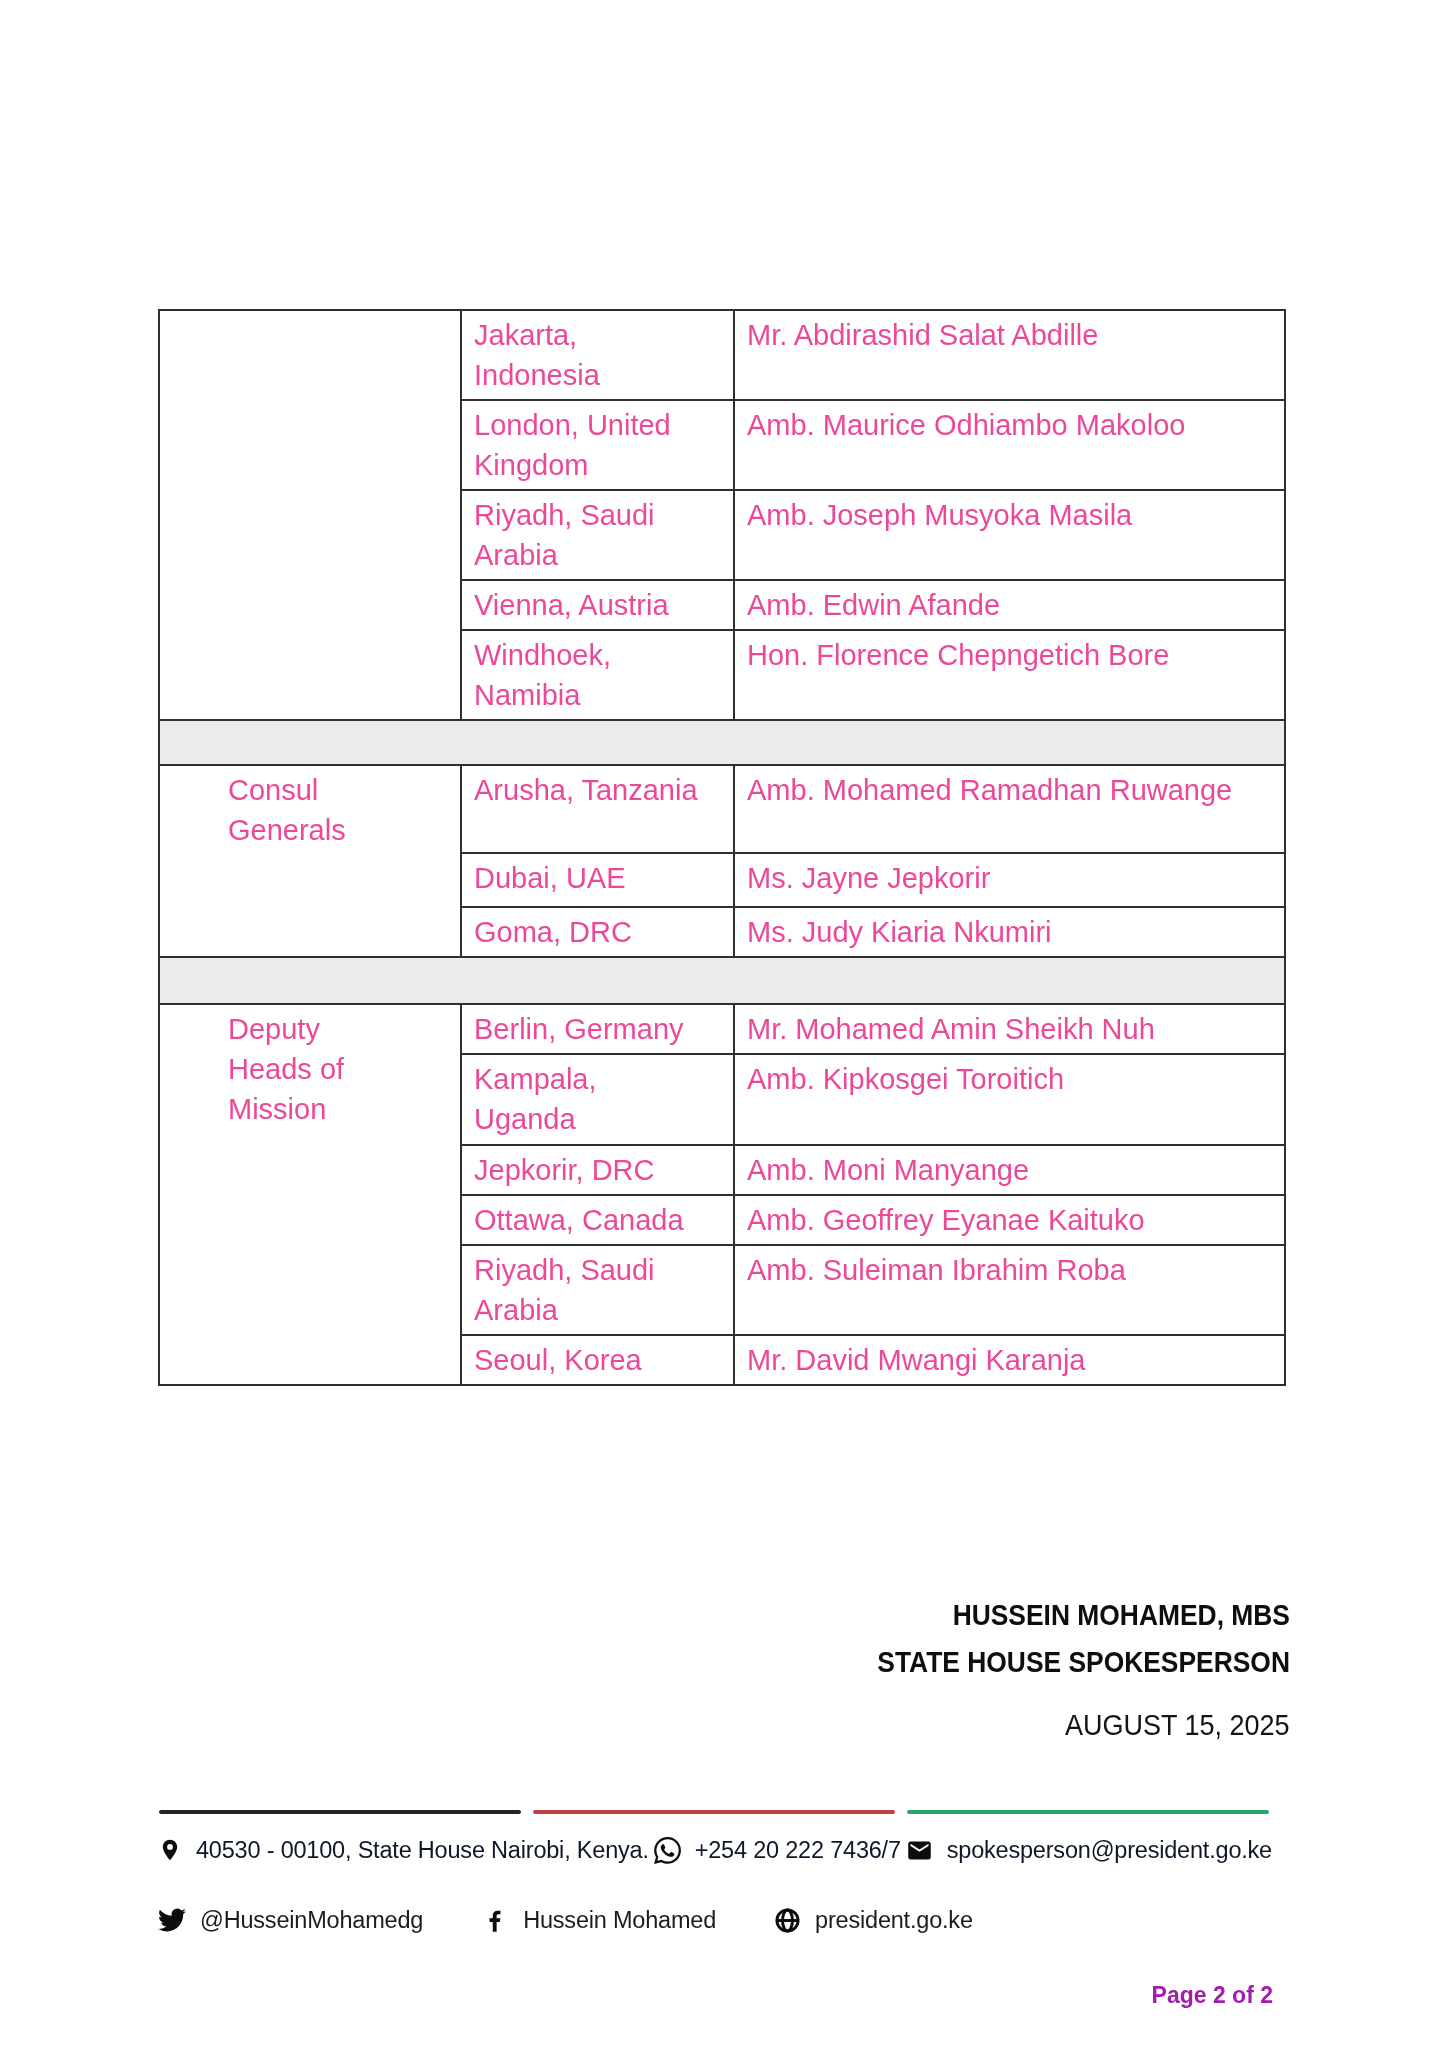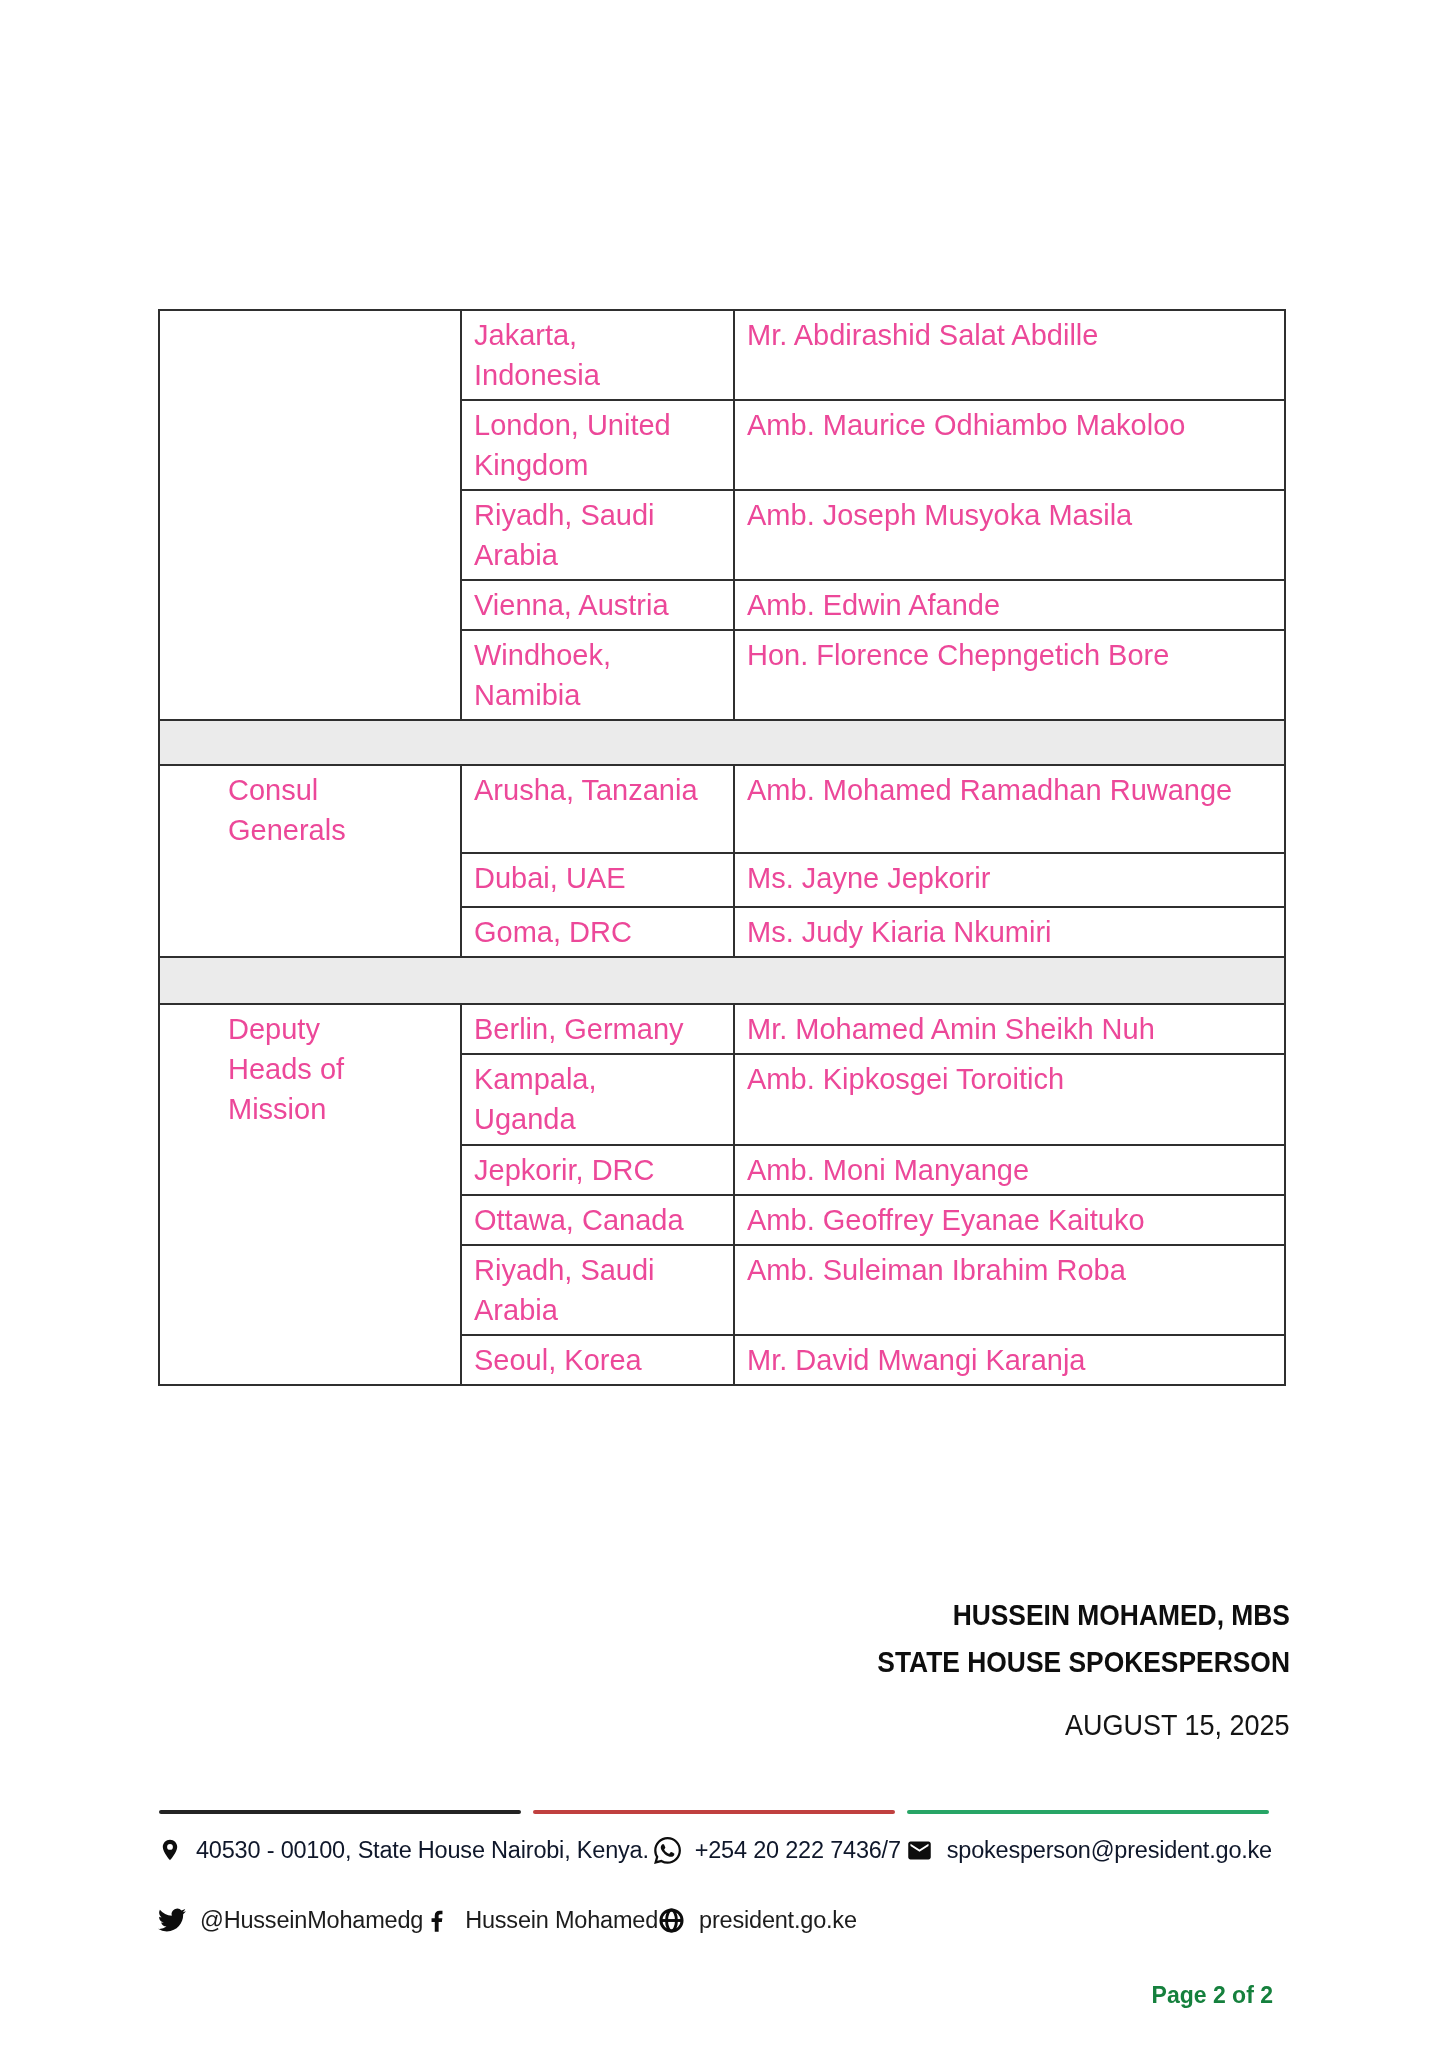--- a/index.html
+++ b/index.html
@@ -57,28 +57,28 @@
   .ln-black{background:#242424;}
   .ln-red{background:#c0403f;}
   .ln-green{background:#27a566;}
   .contact-row{
     position:absolute;left:158px;top:1836px;width:1114px;
     display:flex;align-items:center;justify-content:space-between;
     font-size:23.5px;letter-spacing:-0.2px;color:#0f172a;
   }
   .social-row{
     position:absolute;left:158px;top:1906px;
-    display:flex;align-items:center;
+    display:flex;align-items:center;gap:58px;
     font-size:23.5px;letter-spacing:-0.2px;color:#1c1c1c;
   }
   .cgroup{display:flex;align-items:center;gap:14px;}
   .icn{display:inline-block;flex:0 0 auto;color:#0d0d0d;}
   .pagenum{
     position:absolute;right:175px;top:1982px;
-    font-weight:bold;font-size:23px;color:#15803d;
+    font-weight:bold;font-size:23px;color:#a21caf;
   }
 </style>
 </head>
 <body>
 
 <div class="page">
 
   <div class="tbl-wrap">
     <table>
       <colgroup>

